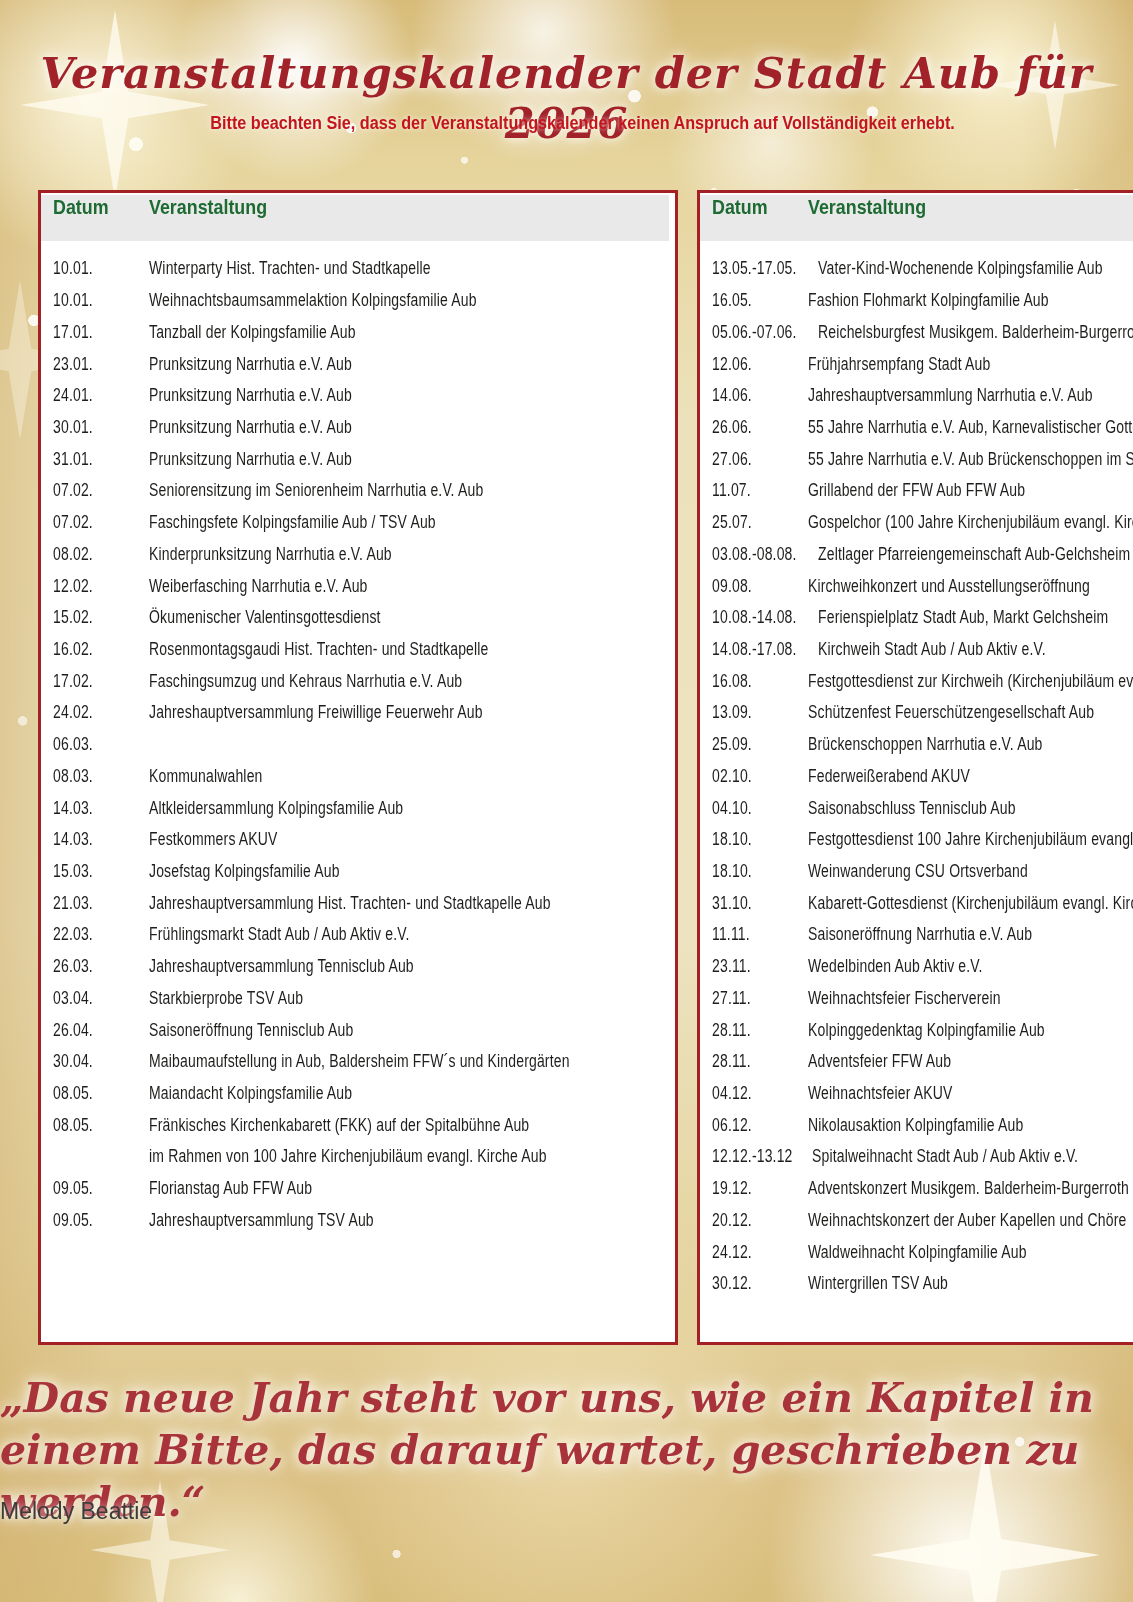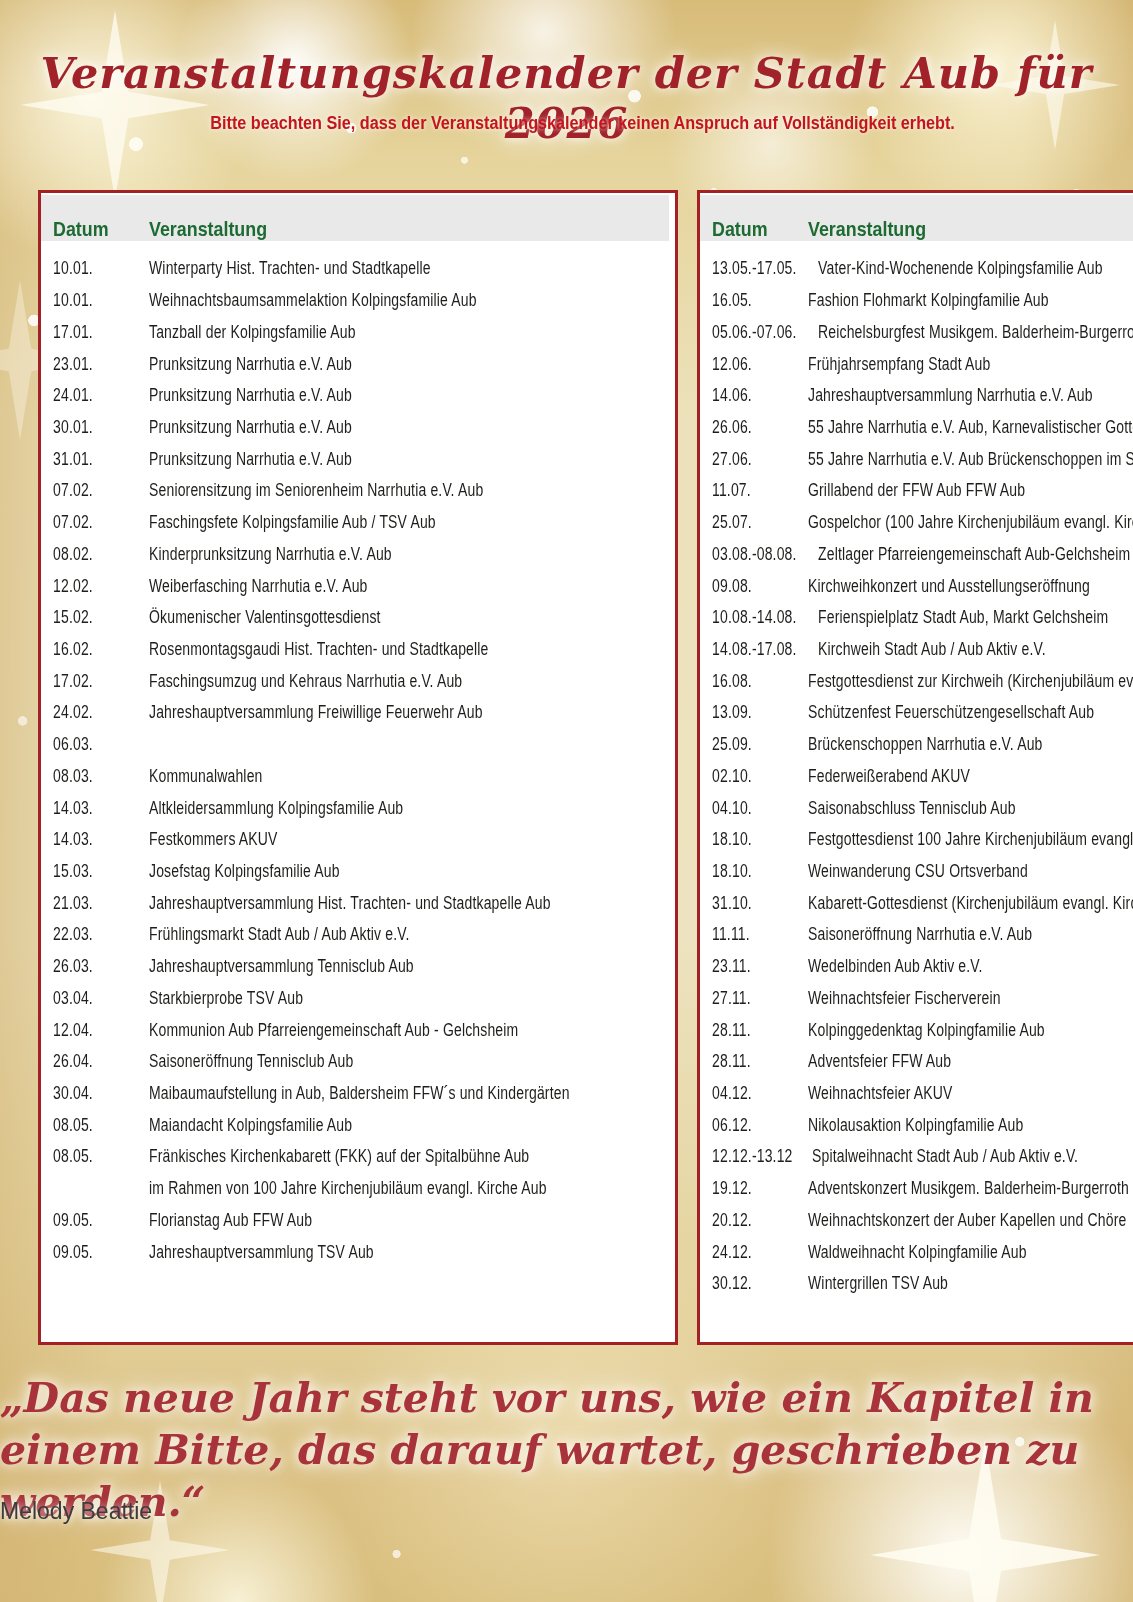--- a/index.html
+++ b/index.html
@@ -62,21 +62,21 @@
   }
   .page-subtitle span{display:inline-block;transform:scaleX(.9);transform-origin:50% 50%;white-space:nowrap;}
 
   .boxes{position:absolute;top:190px;left:38px;width:1064px;display:flex;gap:19px;}
   .box{
     flex:1 1 0;height:1155px;box-sizing:border-box;
     border:3px solid #a32125;background:#ffffff;
   }
   .thead{
     height:46px;background:#e9e9e9;margin:2px 6px 0 0;
-    display:flex;align-items:flex-end;
+    display:flex;align-items:flex-start;
   }
   .th{font-weight:700;font-size:21px;color:#1d6b33;}
   .th span{display:inline-block;transform:scaleX(.85);transform-origin:0 50%;white-space:nowrap;}
   .th-date{width:96px;padding-left:12px;flex:0 0 96px;}
   .rows{padding-top:12px;}
   .row{height:31.72px;display:flex;align-items:center;padding-left:12px;}
   .cell-date{flex:0 0 96px;}
   .cell-event{flex:1 1 auto;overflow:visible;}
   .cond{
     display:inline-block;transform:scaleX(.8);transform-origin:0 50%;
@@ -209,24 +209,20 @@
         </div>
         <div class="row">
           <div class="cell-date"><span class="cond">26.03.</span></div>
           <div class="cell-event"><span class="cond">Jahreshauptversammlung Tennisclub Aub</span></div>
         </div>
         <div class="row">
           <div class="cell-date"><span class="cond">03.04.</span></div>
           <div class="cell-event"><span class="cond">Starkbierprobe TSV Aub</span></div>
         </div>
         <div class="row">
-          <div class="cell-date"><span class="cond">12.04.</span></div>
-          <div class="cell-event"><span class="cond">Kommunion Aub Pfarreiengemeinschaft Aub - Gelchsheim</span></div>
-        </div>
-        <div class="row">
           <div class="cell-date"><span class="cond">26.04.</span></div>
           <div class="cell-event"><span class="cond">Saisoneröffnung Tennisclub Aub</span></div>
         </div>
         <div class="row">
           <div class="cell-date"><span class="cond">30.04.</span></div>
           <div class="cell-event"><span class="cond">Maibaumaufstellung in Aub, Baldersheim FFW´s und Kindergärten</span></div>
         </div>
         <div class="row">
           <div class="cell-date"><span class="cond">08.05.</span></div>
           <div class="cell-event"><span class="cond">Maiandacht Kolpingsfamilie Aub</span></div>

